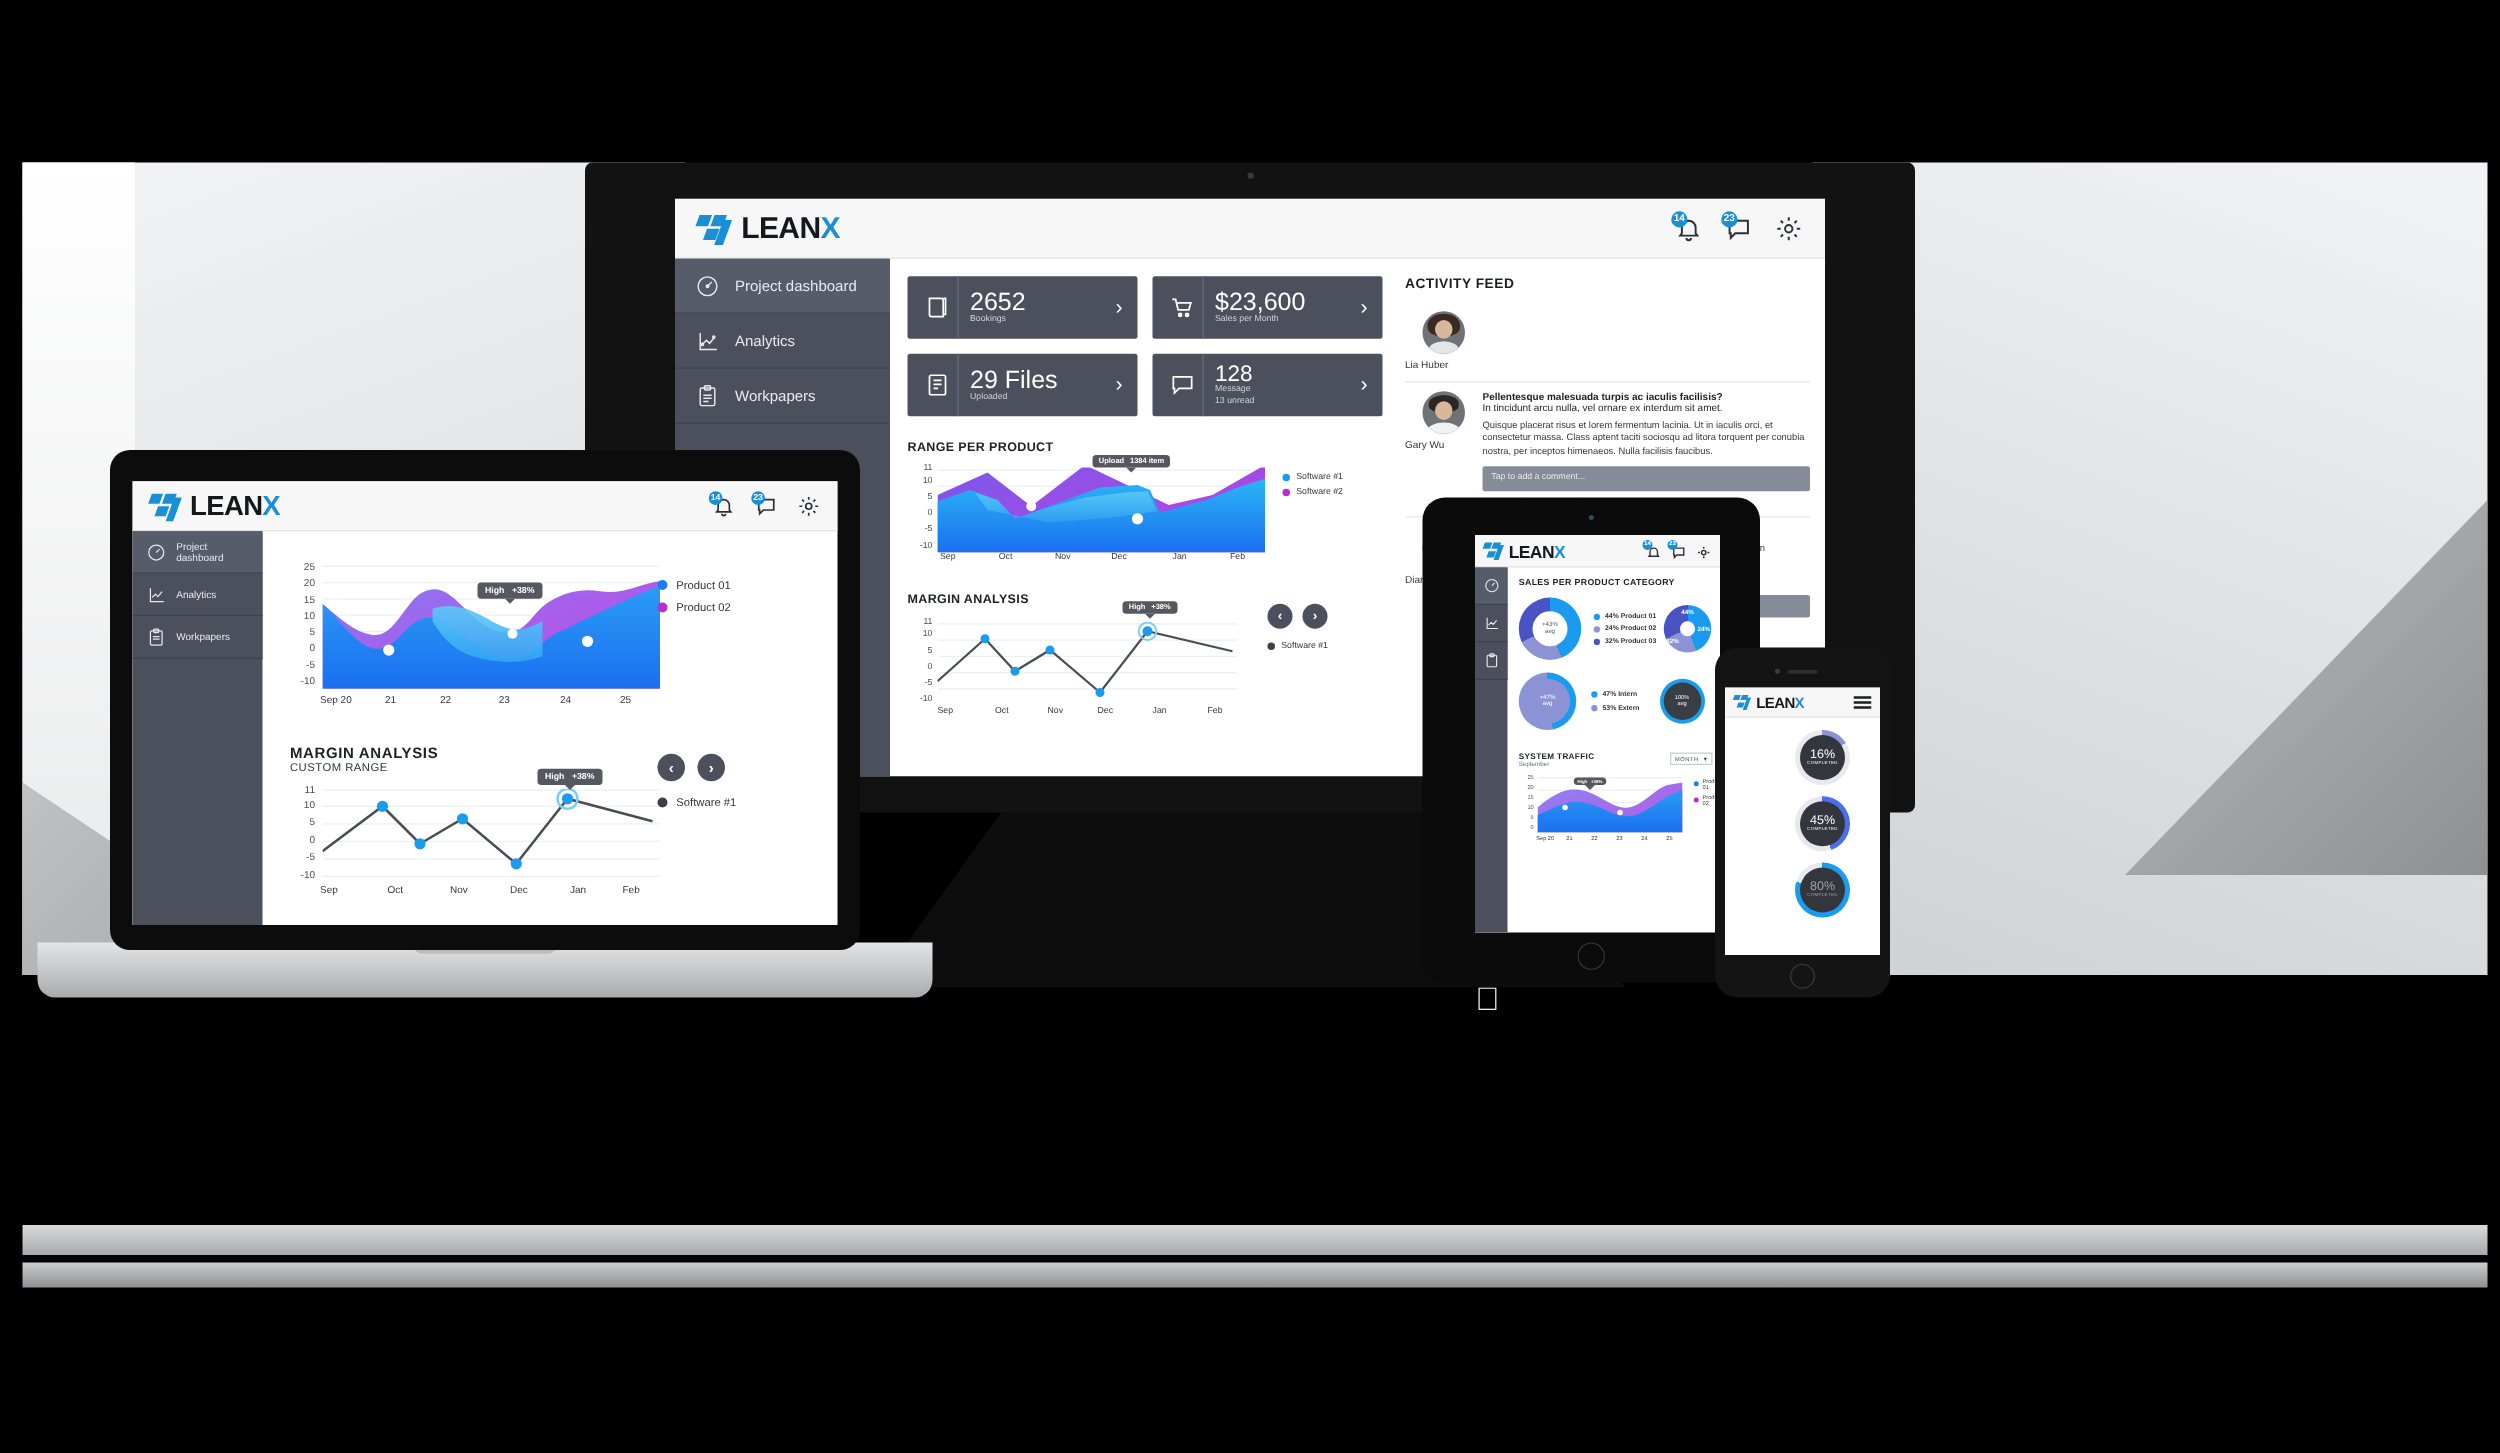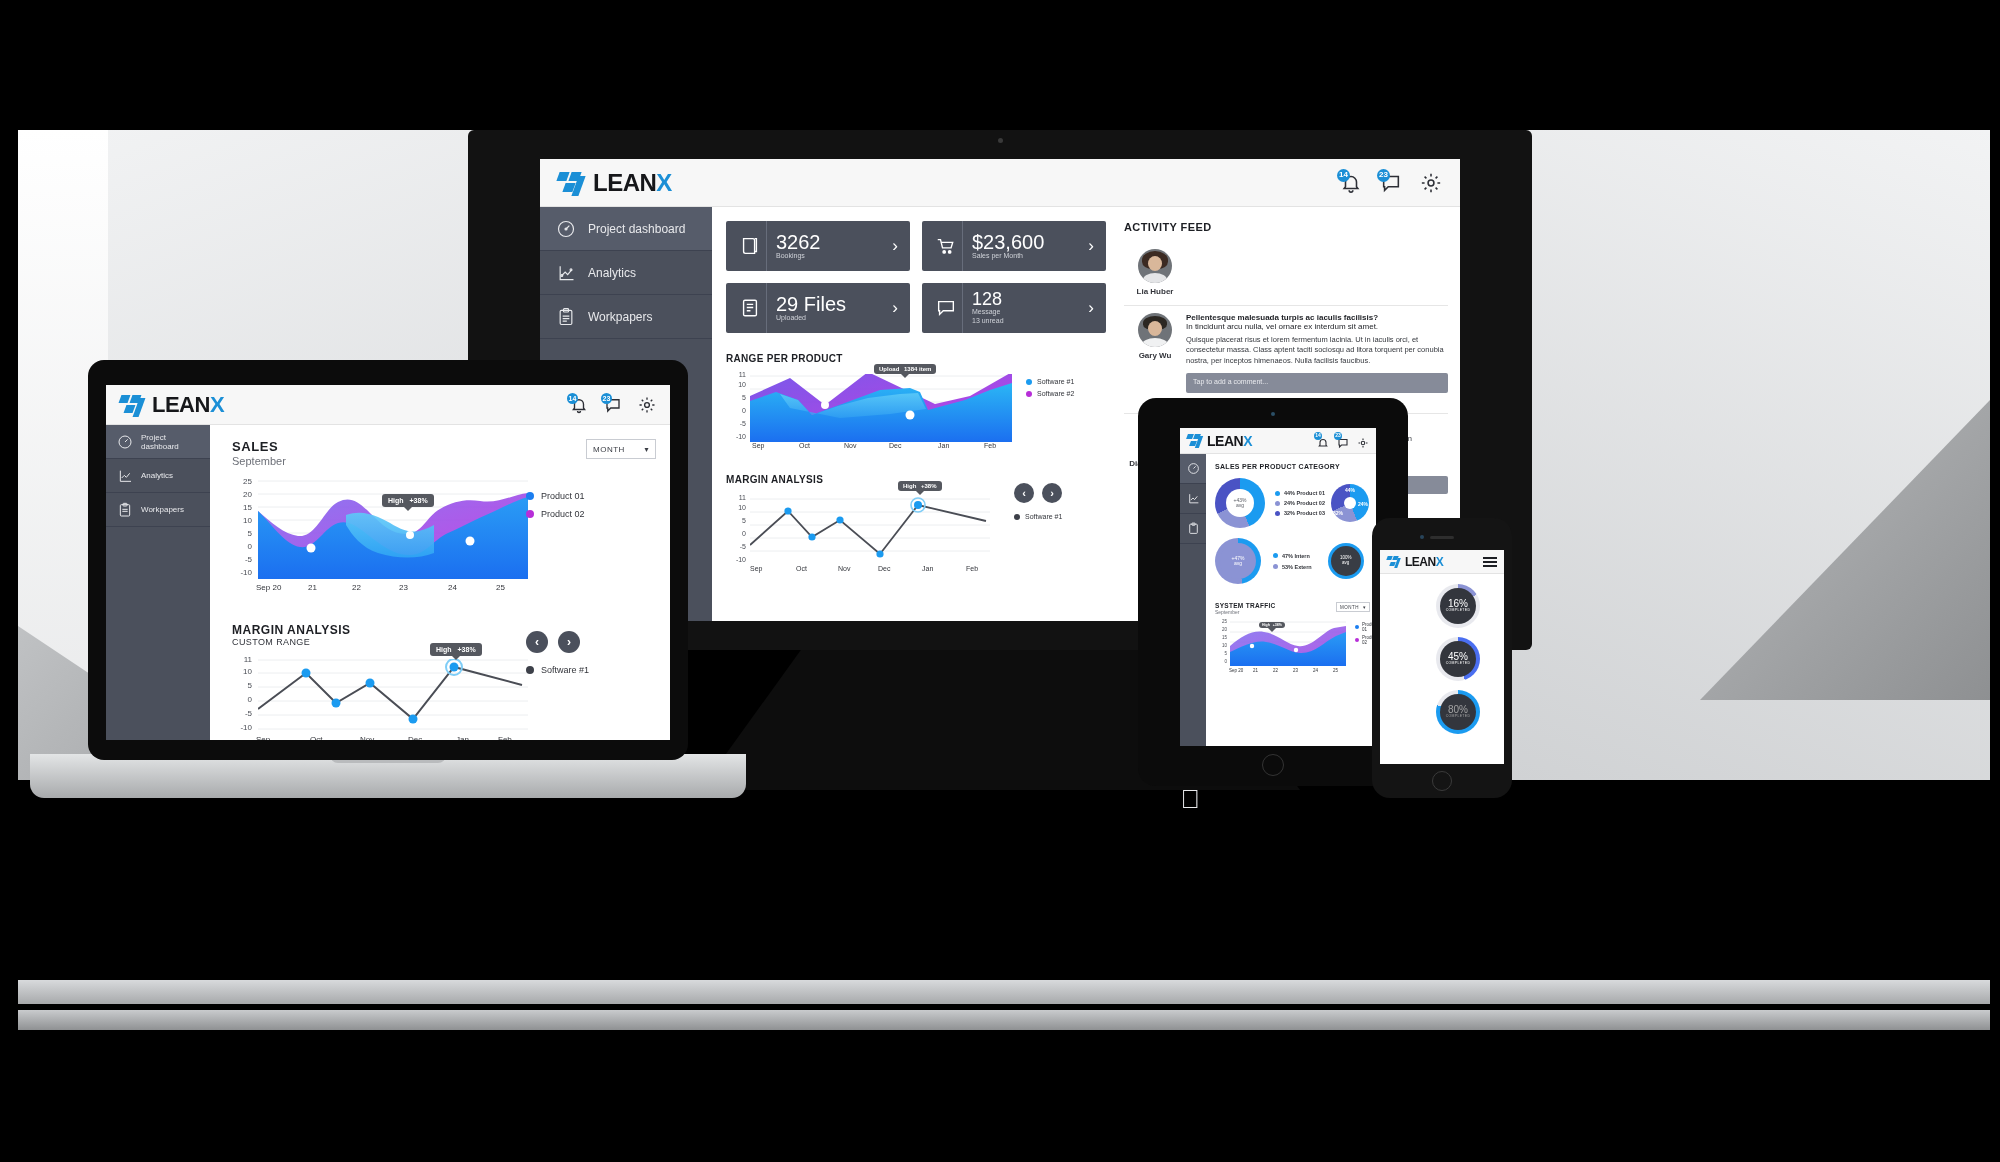--- a/index.html
+++ b/index.html
@@ -52,21 +52,21 @@
   .stat .divider { width: 1px; background: #676d7b; align-self: stretch; }
   .stat .txt { flex: 1; }
   .stat .big { font-weight: 300; line-height: 1; }
   .stat .lbl { color: #cfd2d8; line-height: 1.25; }
   .stat .chev { flex: none; color: #fff; font-weight: 300; }
 
   
   .feed-title { color: #1d1f24; font-weight: 600; letter-spacing: .4px; }
   .feed-row { display: flex; border-bottom: 1px solid #e6e6e6; }
   .feed-row:last-child { border-bottom: none; }
-  .who { text-align: center; flex: none; font-weight: bold; }
+  .who { text-align: left; flex: none; }
   .avatar {
     border-radius: 50%; overflow: hidden; margin: 0 auto;
     background: #8e9196; position: relative;
   }
   .avatar .head { position: absolute; border-radius: 50%; background: #d9b79a; }
   .avatar .body { position: absolute; border-radius: 50% 50% 0 0; }
   .avatar .hair { position: absolute; border-radius: 50% 50% 40% 40%; }
   .who-name { color: #33353b; line-height: 1.2; }
   .feed-body { flex: 1; }
   .f-q { color: #1d1f24; font-weight: 600; }
@@ -235,21 +235,21 @@
             <div style="display:flex;gap:12px;">
               <div class="stat" style="width:184px;height:50px;padding:0 8px;">
                 <span class="si" style="width:32px;">
                   <svg width="22" height="22" viewBox="0 0 24 24" fill="none" stroke="#fff" stroke-width="1.5">
                       <path d="M5 4h10a2 2 0 012 2v14H7a2 2 0 01-2-2z"></path>
                       <path d="M17 4h2v14h-2"></path>
                     </svg>
                 </span>
                 <span class="divider"></span>
                 <span class="txt" style="padding-left:9px;">
-                  <span class="big" style="font-size:20px;display:block;">3262</span>
+                  <span class="big" style="font-size:20px;display:block;">2652</span>
                   <span class="lbl" style="font-size:7px;display:block;">Bookings</span>
                 </span>
                 <span class="chev" style="font-size:17px;padding-right:4px;">›</span>
               </div>
               <div class="stat" style="width:184px;height:50px;padding:0 8px;">
                 <span class="si" style="width:32px;">
                   <svg width="22" height="22" viewBox="0 0 24 24" fill="none" stroke="#fff" stroke-width="1.5">
                       <path d="M3 5h3l2.2 9h9.3l1.8-6H7"></path>
                       <circle cx="10" cy="18.5" r="1.3" fill="#fff"></circle>
                       <circle cx="16" cy="18.5" r="1.3" fill="#fff"></circle>
@@ -537,30 +537,20 @@
                   <rect x="9" y="2" width="6" height="4" rx="1"></rect>
                   <path d="M8 11h8M8 14h8"></path>
                 </svg>
             </span>
             <span style="font-size:8px;margin-left:5px;">Workpapers</span>
           </div>
         </div>
 
         <div style="flex:1;padding:14px 14px 0 22px;position:relative;">
 
-          <div style="display:flex;justify-content:space-between;align-items:flex-start;">
-            <div>
-              <div class="card-title" style="font-size:13px;font-weight:600;letter-spacing:.6px;">SALES</div>
-              <div class="card-sub" style="font-size:11px;margin-top:1px;">September</div>
-            </div>
-            <div class="select" style="width:70px;height:20px;padding:0 6px;font-size:8px;">
-              <span>MONTH</span>
-              <span style="font-size:8px;">▾</span>
-            </div>
-          </div>
 
           <div class="chart-wrap" style="height:122px;margin-top:12px;">
             <div class="ylab" style="left:-2px;top:-2px;width:22px;font-size:8px;">25</div>
             <div class="ylab" style="left:-2px;top:11px;width:22px;font-size:8px;">20</div>
             <div class="ylab" style="left:-2px;top:24px;width:22px;font-size:8px;">15</div>
             <div class="ylab" style="left:-2px;top:37px;width:22px;font-size:8px;">10</div>
             <div class="ylab" style="left:-2px;top:50px;width:22px;font-size:8px;">5</div>
             <div class="ylab" style="left:-2px;top:63px;width:22px;font-size:8px;">0</div>
             <div class="ylab" style="left:-2px;top:76px;width:22px;font-size:8px;">-5</div>
             <div class="ylab" style="left:-4px;top:89px;width:24px;font-size:8px;">-10</div>

